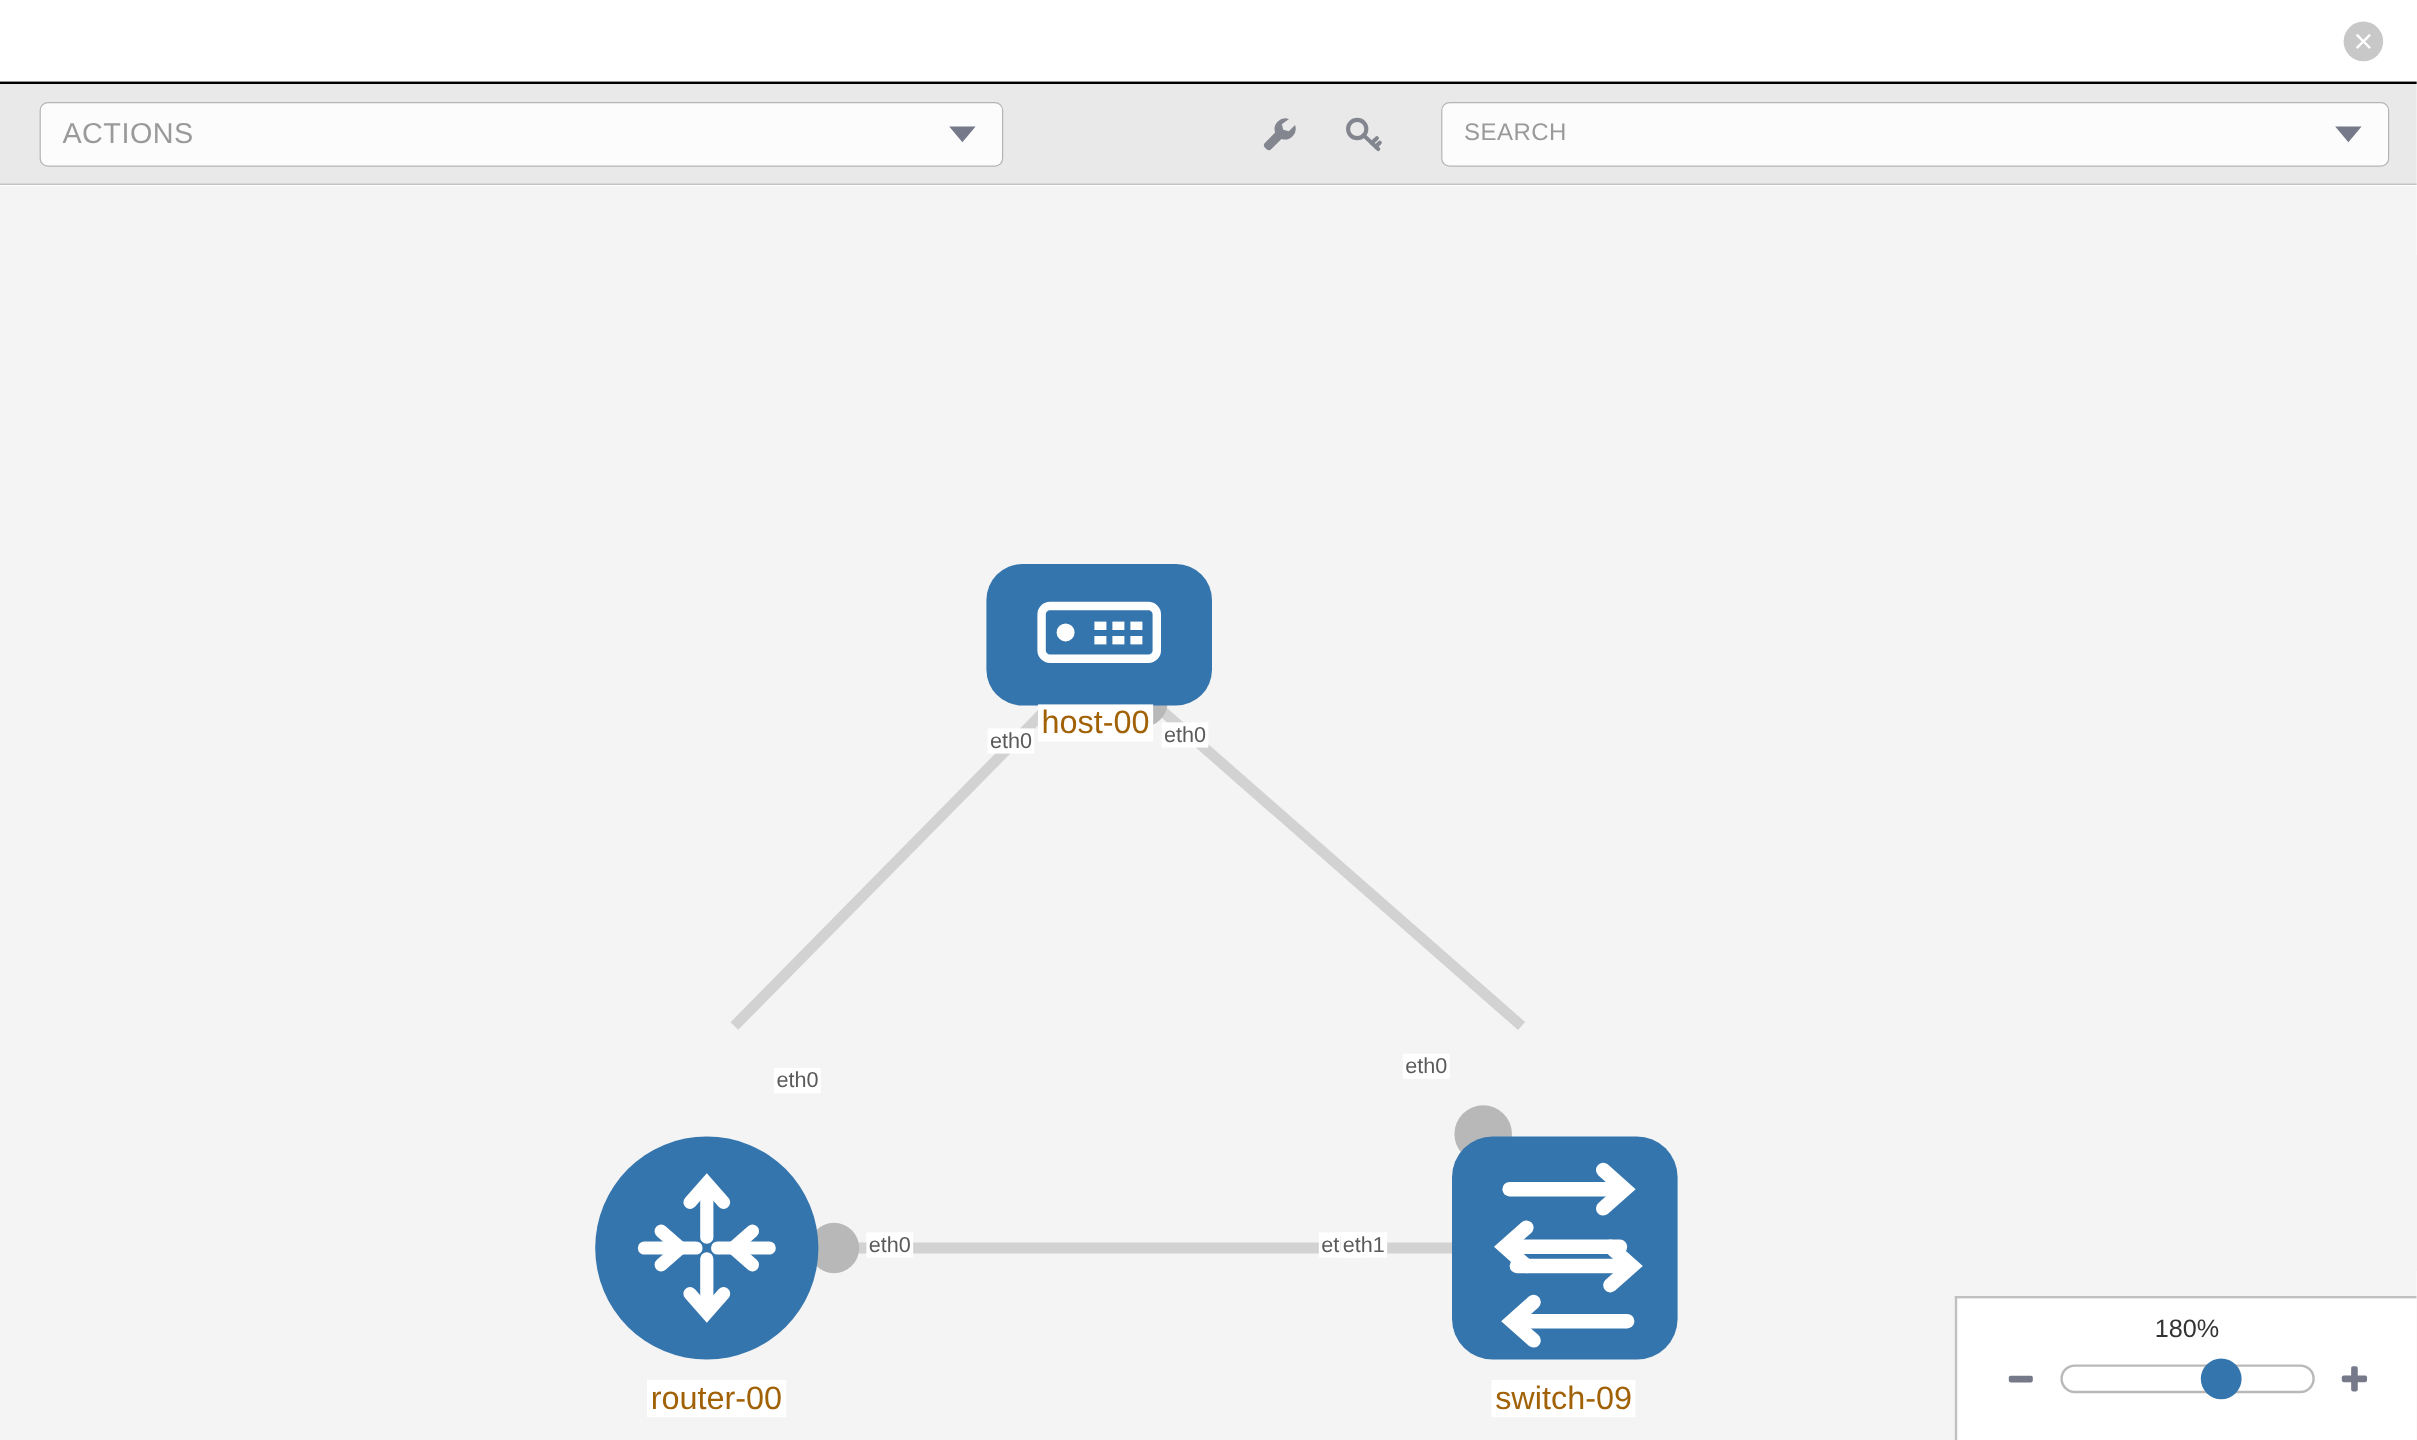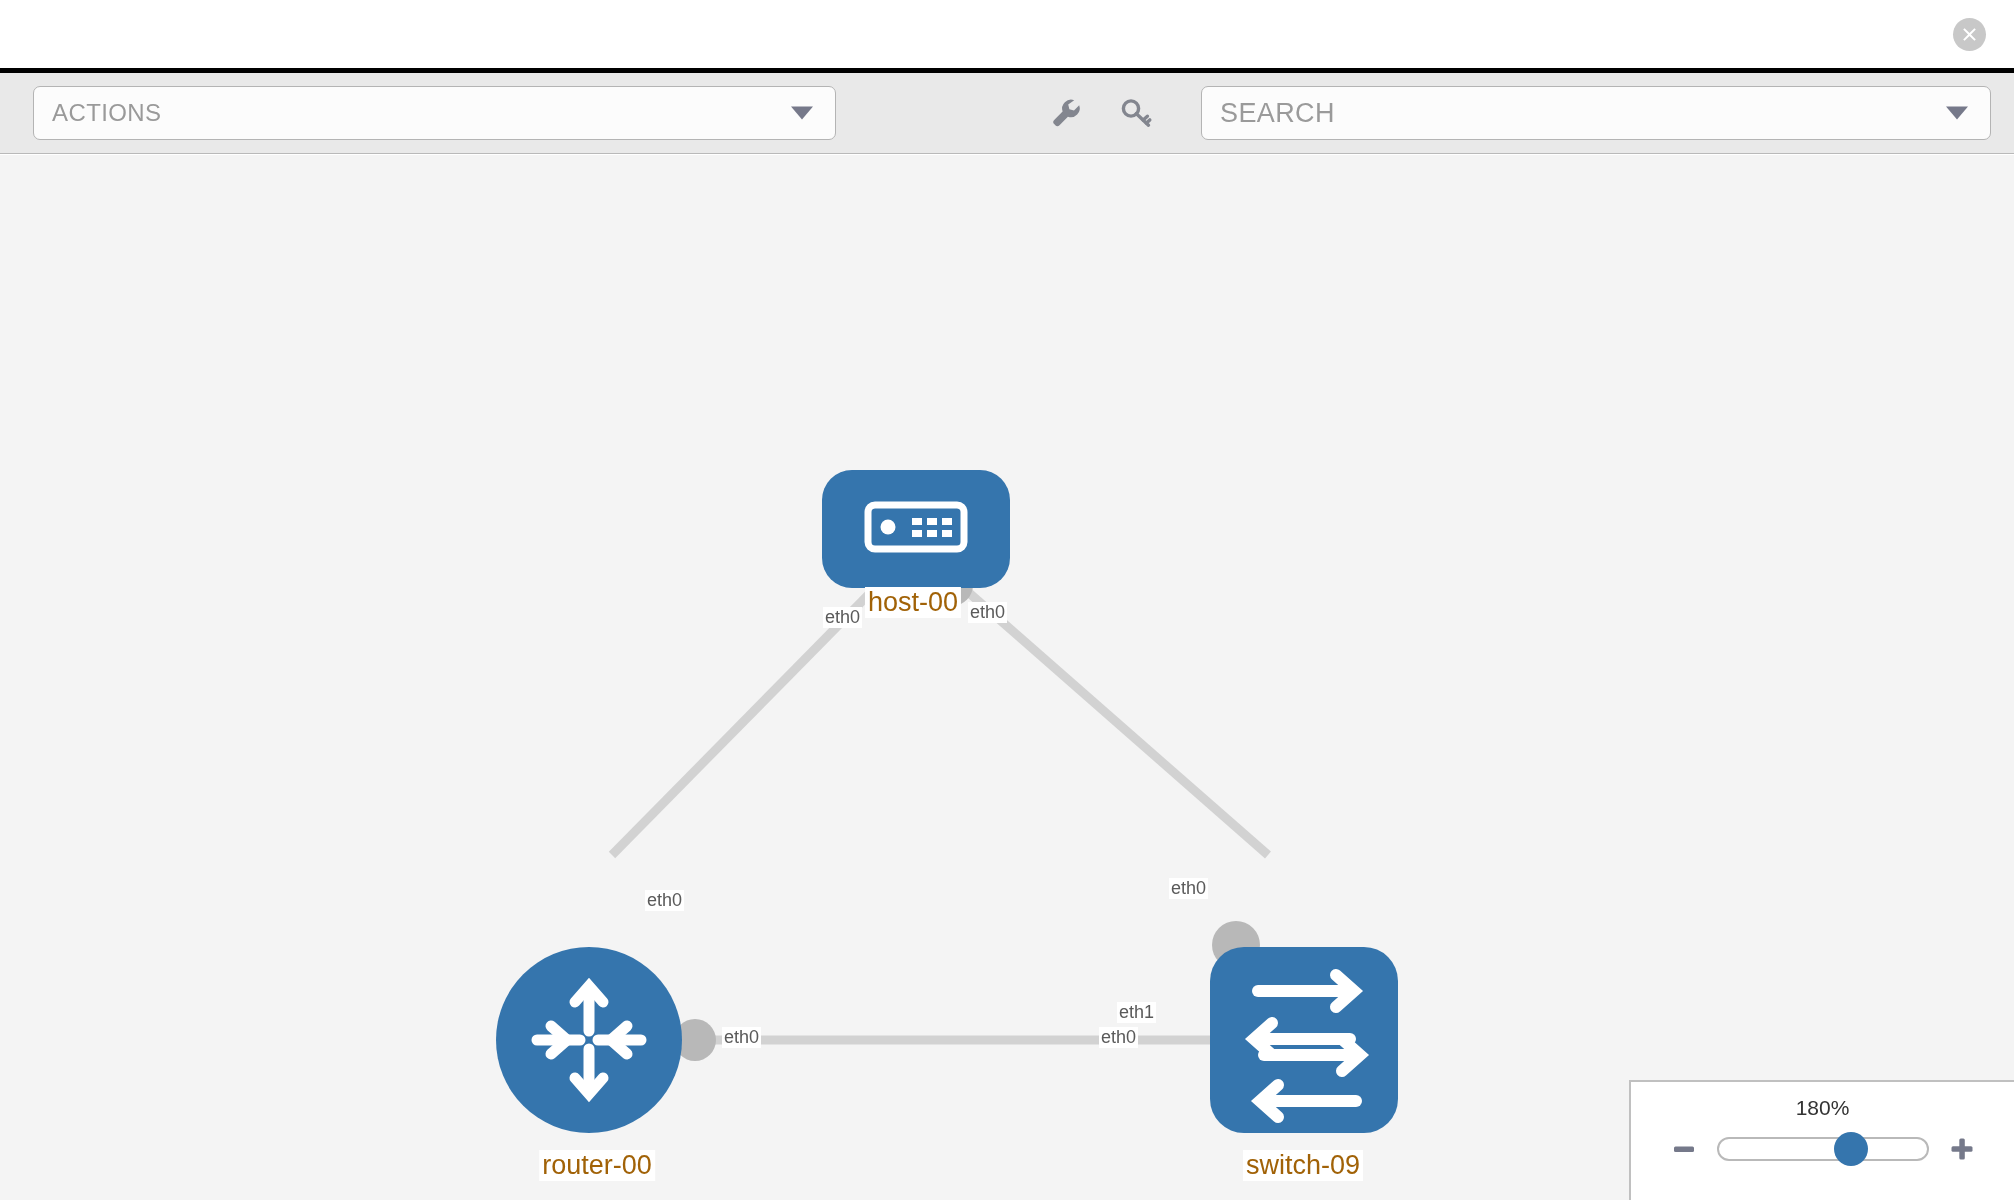--- a/index.html
+++ b/index.html
@@ -52,21 +52,21 @@
   }
   .close-icon svg { display: block; }
 
   
   .toolbar {
     position: absolute;
     top: 68px; left: 0;
     width: 2014px;
     height: 86px;
     background: #e9e9e9;
-    border-top: 5px solid #000000;
+    border-top: 2px solid #000000;
     border-bottom: 1px solid #b9b9b9;
     display: flex;
     align-items: center;
   }
   .dropdown {
     position: relative;
     margin-left: 33px;
     width: 803px;
     height: 54px;
     background: #fcfcfc;
@@ -110,21 +110,21 @@
     height: 54px;
     background: #fcfcfc;
     border: 1px solid #b4b4b4;
     border-radius: 7px;
     display: flex;
     align-items: center;
     cursor: text;
   }
   .search-label {
     margin-left: 18px;
-    font-size: 27px;
+    font-size: 20px;
     color: #9a9a9a;
     letter-spacing: 0.4px;
   }
 
   
   .canvas {
     position: absolute;
     top: 155px; left: 0;
     width: 2014px;
     height: 1045px;
@@ -307,21 +307,21 @@
     <div class="node-label" style="left:913px; top:432px;">host-00</div>
     <div class="node-label" style="left:597px; top:995px;">router-00</div>
     <div class="node-label" style="left:1303px; top:995px;">switch-09</div>
 
     <div class="iface-label" style="left:823px; top:452px;">eth0</div>
     <div class="iface-label" style="left:968px; top:447px;">eth0</div>
     <div class="iface-label" style="left:645px; top:735px;">eth0</div>
     <div class="iface-label" style="left:1169px; top:723px;">eth0</div>
     <div class="iface-label" style="left:722px; top:872px;">eth0</div>
     <div class="iface-label" style="left:1099px; top:872px;">eth0</div>
-    <div class="iface-label" style="left:1117px; top:847px;">eth1</div>
+    <div class="iface-label" style="left:1117px; top:872px;">eth1</div>
 
     <div class="zoom-panel">
       <div class="zoom-value">180%</div>
       <div class="zoom-controls">
         <div class="zoom-btn">
           <svg width="26" height="26" viewBox="0 0 26 26">
             <rect x="3" y="10.5" width="20" height="5.5" rx="1.5" fill="#75798a"></rect>
           </svg>
         </div>
         <div class="zoom-slider">

